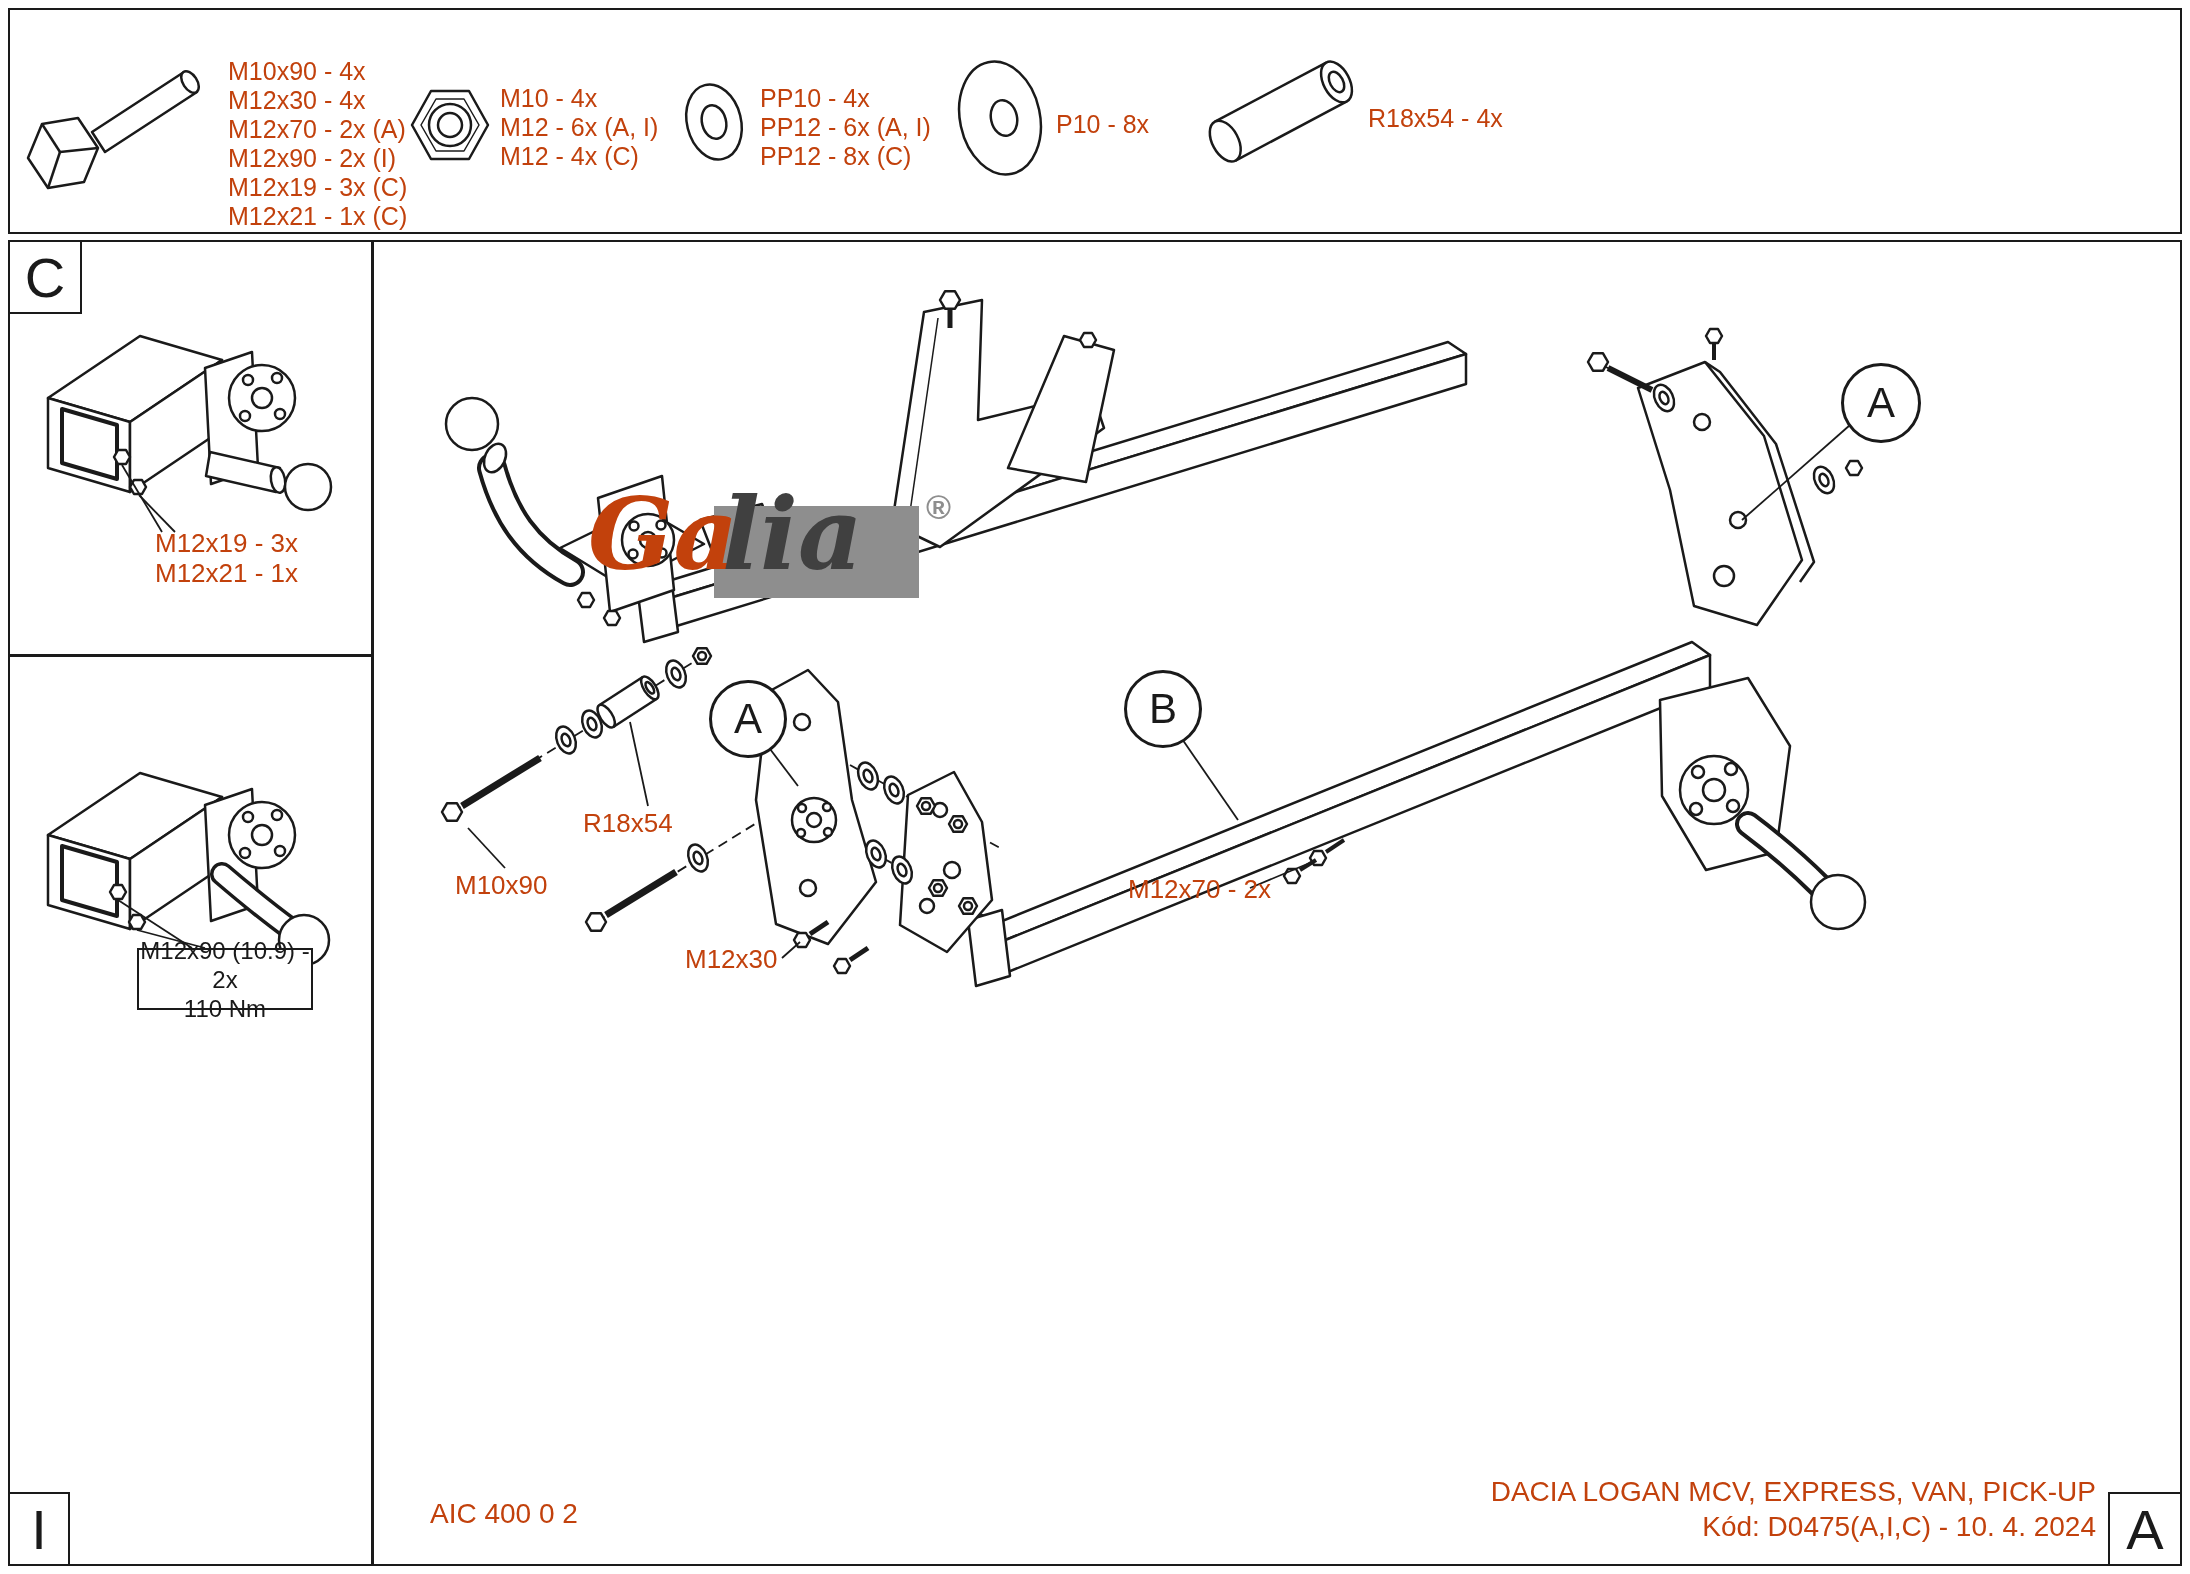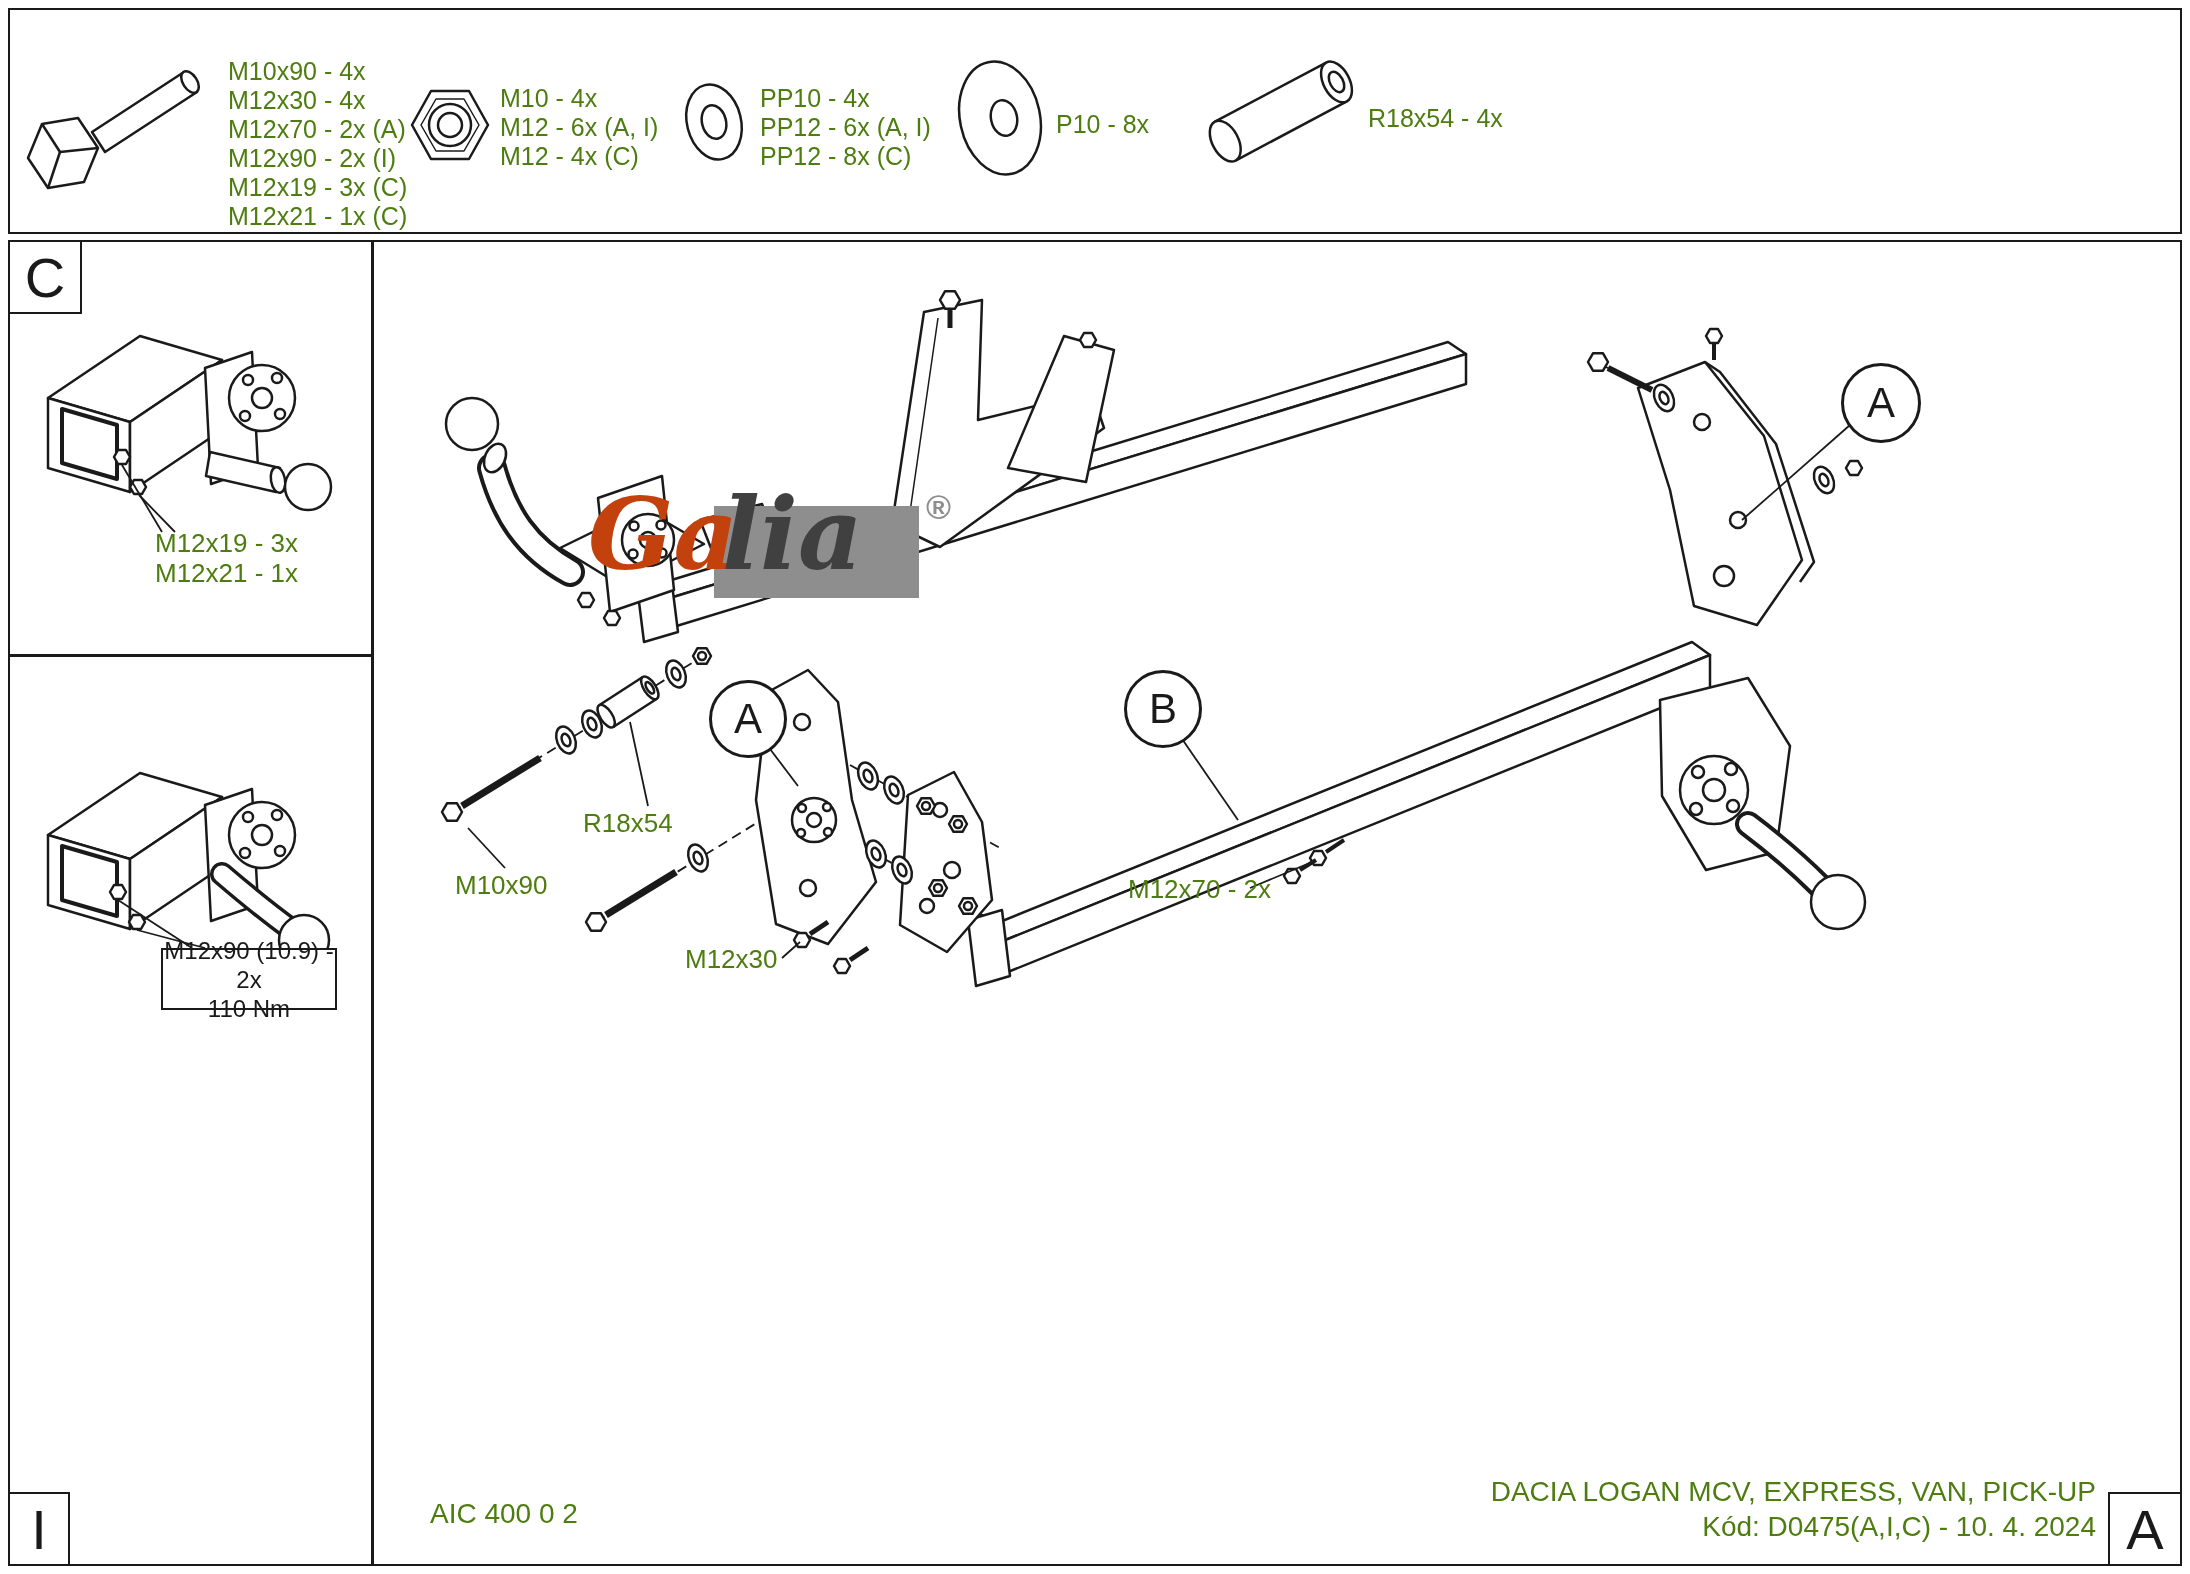--- a/index.html
+++ b/index.html
@@ -1,19 +1,19 @@
 <!DOCTYPE html>
 <html><head>
 <meta charset="utf-8">
 <style>
   html,body{margin:0;padding:0;background:#fff;}
   body{width:2190px;height:1574px;position:relative;overflow:hidden;
        font-family:"Liberation Sans",sans-serif;color:#1a1a1a;}
   .bbox{position:absolute;border:2.5px solid #1a1a1a;box-sizing:border-box;background:transparent;}
-  .txt{position:absolute;white-space:nowrap;color:#4d7c0f;z-index:4;}
+  .txt{position:absolute;white-space:nowrap;color:#c2410c;z-index:4;}
   .parts-line{font-size:25px;line-height:29px;}
   .callout{font-size:26px;}
   .small-label{font-size:26px;}
   .footer-txt{font-size:28px;}
   #artwork{position:absolute;left:0;top:0;z-index:1;}
   .vline{position:absolute;background:#1a1a1a;z-index:2;}
   .hline{position:absolute;background:#1a1a1a;z-index:2;}
   .corner-letter{position:absolute;display:flex;align-items:center;justify-content:center;
        box-sizing:border-box;background:#fff;z-index:3;font-size:56px;}
   .balloon{position:absolute;border:3px solid #1a1a1a;border-radius:50%;background:#fff;
@@ -295,21 +295,21 @@
 <div class="txt parts-line" style="left:760px;top:113px;">PP12 - 6x (A, I)</div>
 <div class="txt parts-line" style="left:760px;top:142px;">PP12 - 8x (C)</div>
 
 <div class="txt parts-line" style="left:1056px;top:110px;">P10 - 8x</div>
 
 <div class="txt parts-line" style="left:1368px;top:104px;">R18x54 - 4x</div>
 
 <div class="txt callout" style="left:155px;top:528px;">M12x19 - 3x</div>
 <div class="txt callout" style="left:155px;top:558px;">M12x21 - 1x</div>
 
-<div class="torque-box" style="left:137px;top:948px;width:176px;height:62px;margin-left:24px;">
+<div class="torque-box" style="left:137px;top:948px;width:176px;height:62px;">
   <span>M12x90 (10.9) - 2x</span>
   <span>110 Nm</span>
 </div>
 
 <div class="balloon" style="left:1841px;top:363px;width:74px;height:74px;">
   <span>A</span>
 </div>
 <div class="balloon" style="left:709px;top:680px;width:72px;height:72px;">
   <span>A</span>
 </div>

